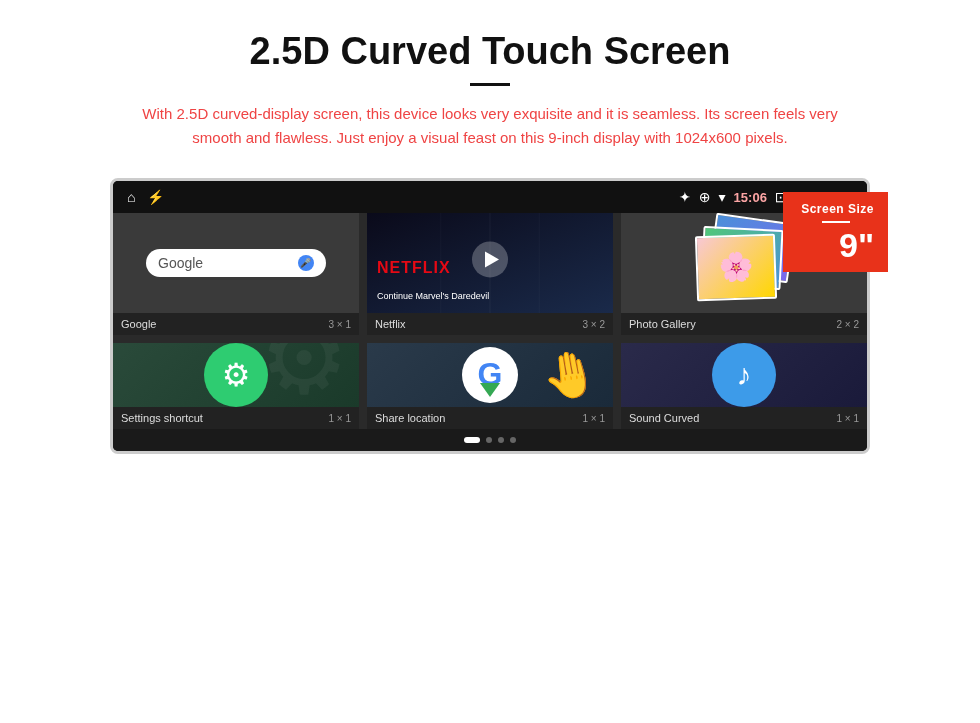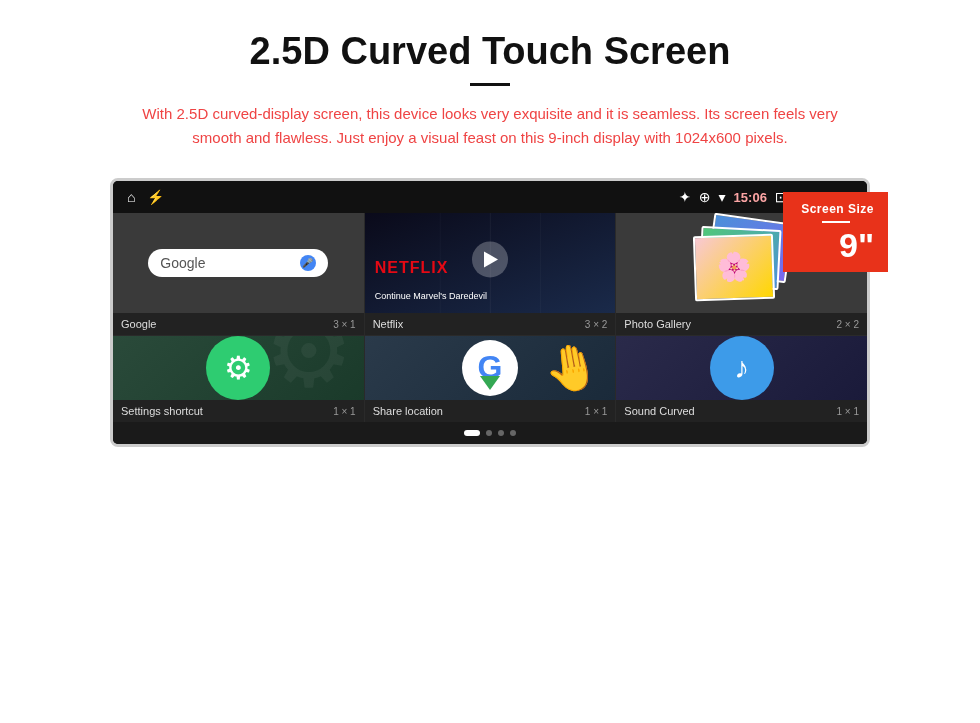--- a/index.html
+++ b/index.html
@@ -115,21 +115,21 @@
     .status-time {
       color: #fca5a5;
       font-size: 13px;
       font-weight: 600;
     }
 
     
     .app-grid {
       display: grid;
       grid-template-columns: repeat(3, 1fr);
-      gap: 1px;
+      gap: 8px;
       background: #2a2a2a;
     }
 
     .app-tile {
       background: #2d2d2d;
       position: relative;
       display: flex;
       flex-direction: column;
     }
 

